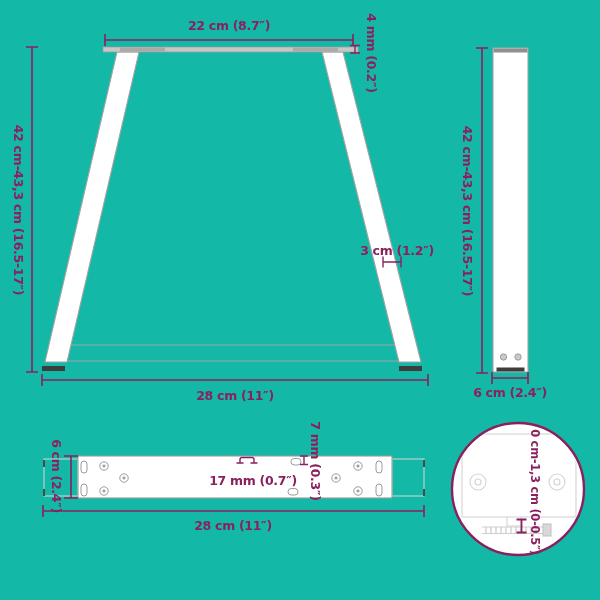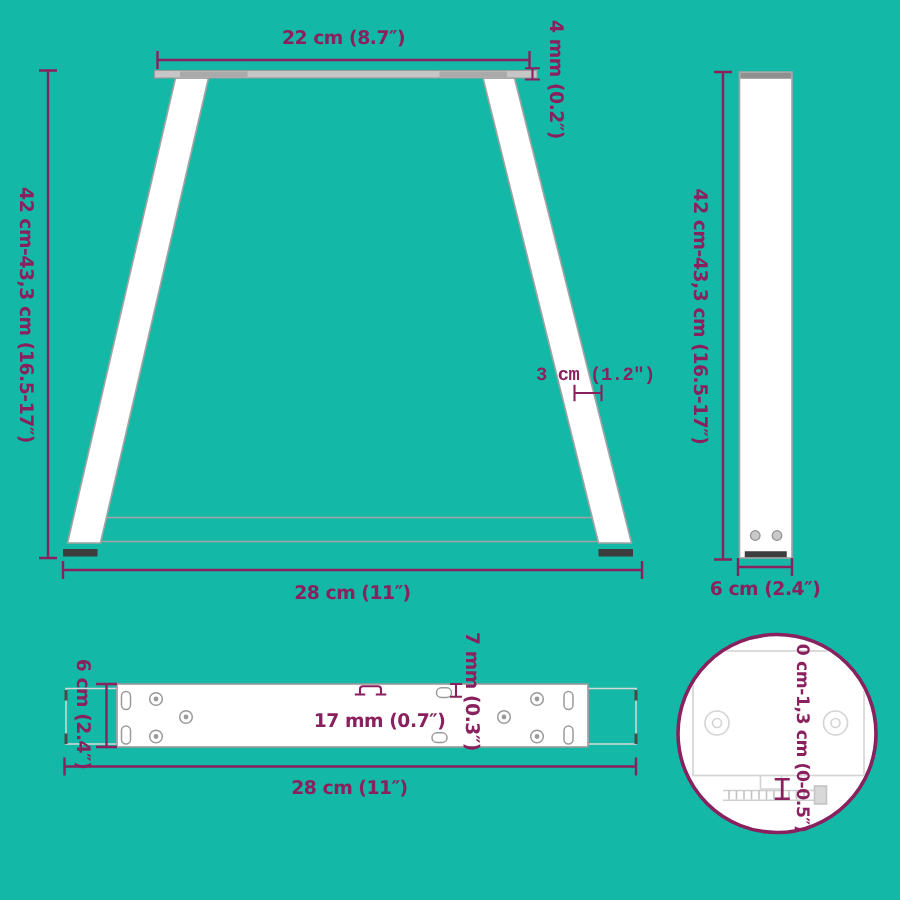--- a/index.html
+++ b/index.html
@@ -133,21 +133,21 @@
       <path d="M516.5,519.5 H526.5 M516.5,532.5 H526.5 M521.5,519.5 V532.5" stroke="#8A215F" stroke-width="1.8" fill="none"></path>
     </g>
   </svg>
 
   <div class="label" style="left:229px; top:25px;">22 cm (8.7″)</div>
 
   <div class="label rot" style="left:371px; top:53px;">4 mm (0.2″)</div>
 
   <div class="label rot" style="left:18px; top:210px;">42 cm-43,3 cm (16.5-17″)</div>
 
-  <div class="label" style="left:397px; top:250px;font-family:Liberation Mono, monospace;">3 cm (1.2″)</div>
+  <div class="label" style="left:397px; top:250px;">3 cm (1.2″)</div>
 
   <div class="label" style="left:235px; top:395px;">28 cm (11″)</div>
 
   <div class="label rot" style="left:467px; top:211px;">42 cm-43,3 cm (16.5-17″)</div>
 
   <div class="label" style="left:510px; top:392px;">6 cm (2.4″)</div>
 
   <div class="label rot" style="left:56px; top:476px;">6 cm (2.4″)</div>
 
   <div class="label" style="left:253px; top:480px;">17 mm (0.7″)</div>

